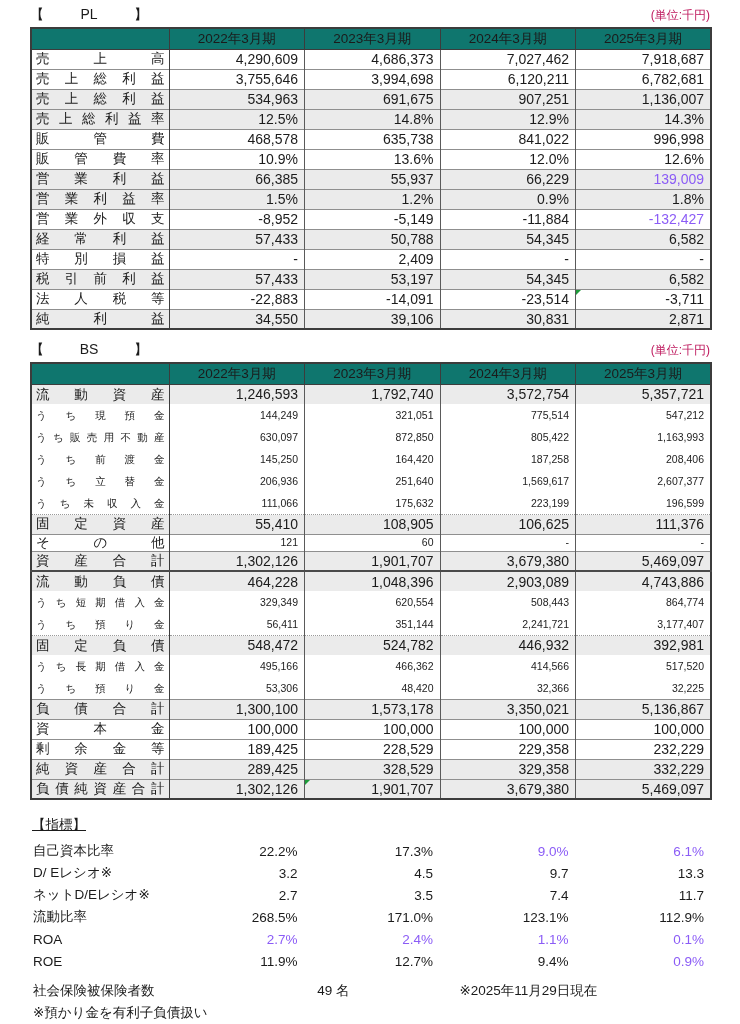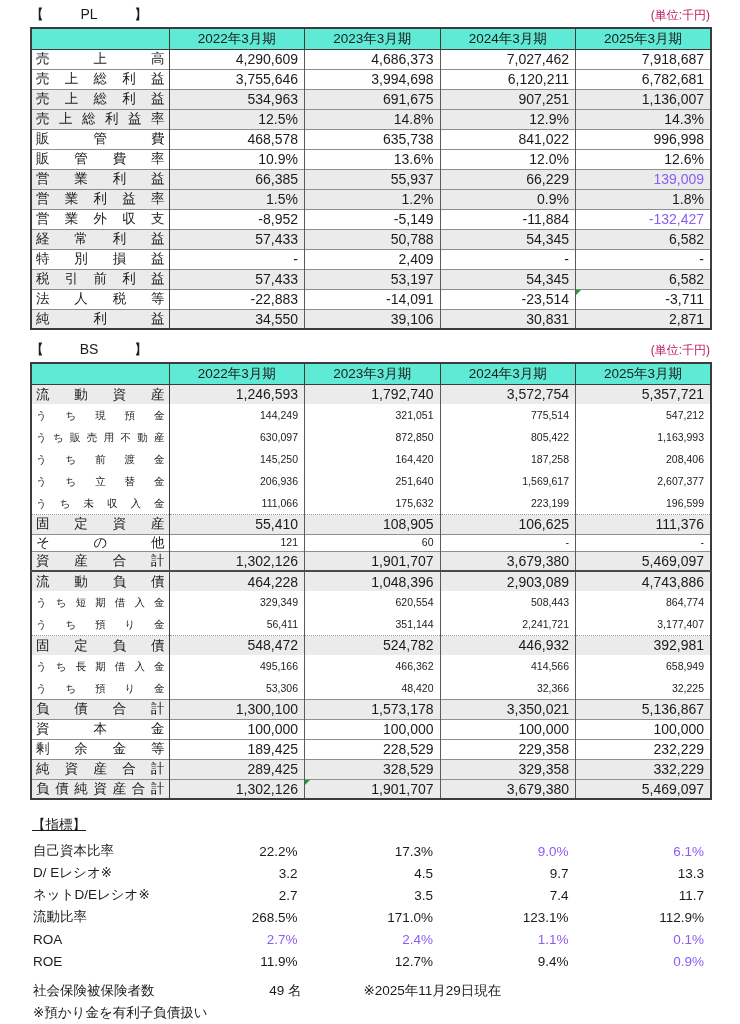--- a/index.html
+++ b/index.html
@@ -14,21 +14,21 @@
   .title-row{display:flex;justify-content:space-between;align-items:flex-end;height:16px;margin-bottom:3px;}
   .bracket{display:flex;justify-content:space-between;width:118px;font-size:14px;}
   .unit{font-size:12px;color:#be185d;}
 
   
   table.fin{border-collapse:collapse;width:680px;table-layout:fixed;border:2px solid #3c3c3c;}
   table.fin col.c-lbl{width:138px;}
   table.fin col.c-val{width:135.5px;}
   .fin th,.fin td{padding:0 6px;box-sizing:border-box;white-space:nowrap;overflow:hidden;line-height:1;}
   .fin thead th{
-    background:#5eead4;font-weight:normal;font-size:13.5px;height:21px;
+    background:#0f766e;font-weight:normal;font-size:13.5px;height:21px;
     text-align:center;border-bottom:1.5px solid #3c3c3c;border-left:1px solid #3c3c3c;
   }
   .fin thead th.corner{border-left:none;}
   .fin td{height:20px;}
   .fin td.lbl{
     font-size:13.5px;text-align:justify;text-align-last:justify;
     padding:0 4px;border-right:1px solid #3c3c3c;
   }
   .fin td.val{font-size:14px;text-align:right;border-left:1px solid #5a5a5a;}
   .fin td.val:first-of-type{border-left:none;}
@@ -50,21 +50,21 @@
     border-top:5px solid #1e9c3a;border-right:5px solid transparent;
   }
 
   
   .ind-title{font-size:13.5px;margin:16px 0 6px 2px;text-decoration:underline;}
   .ind-row{display:grid;grid-template-columns:138px 135.5px 135.5px 135.5px 135.5px;height:22px;align-items:center;}
   .ind-label{font-size:13.5px;padding-left:3px;}
   .ind-val{font-size:13.5px;text-align:right;padding-right:6px;}
 
   
-  .footer-row{display:grid;grid-template-columns:138px 135.5px 407px;height:16px;align-items:center;margin-top:10px;}
+  .footer-row{display:grid;grid-template-columns:138px 135.5px 407px;height:16px;align-items:center;margin-top:10px;gap:48px;}
   .foot-label{font-size:13.5px;padding-left:3px;}
   .foot-val{font-size:13.5px;text-align:right;padding-right:2px;}
   .foot-note{font-size:13.5px;padding-left:60px;}
   .bottom-note{font-size:13.5px;margin-top:6px;padding-left:3px;}
 </style>
 </head>
 <body>
 
 <div class="page">
 
@@ -312,21 +312,21 @@
           <td class="val">548,472</td>
           <td class="val">524,782</td>
           <td class="val">446,932</td>
           <td class="val">392,981</td>
         </tr>
         <tr class="top-none small">
           <td class="lbl">うち長期借入金</td>
           <td class="val">495,166</td>
           <td class="val">466,362</td>
           <td class="val">414,566</td>
-          <td class="val">658,949</td>
+          <td class="val">517,520</td>
         </tr>
         <tr class="top-none small">
           <td class="lbl">うち預り金</td>
           <td class="val">53,306</td>
           <td class="val">48,420</td>
           <td class="val">32,366</td>
           <td class="val">32,225</td>
         </tr>
         <tr class="top-solid shaded">
           <td class="lbl">負債合計</td>

